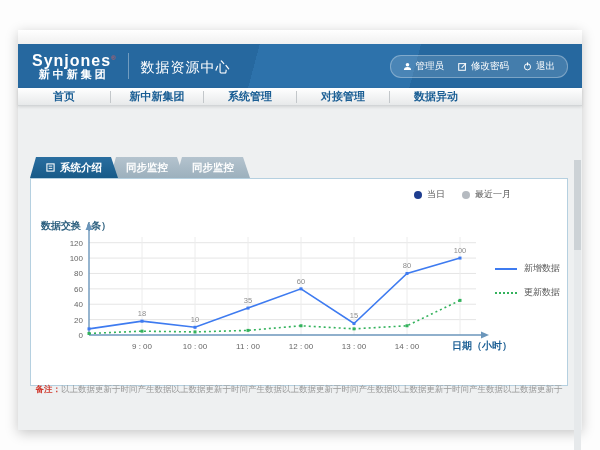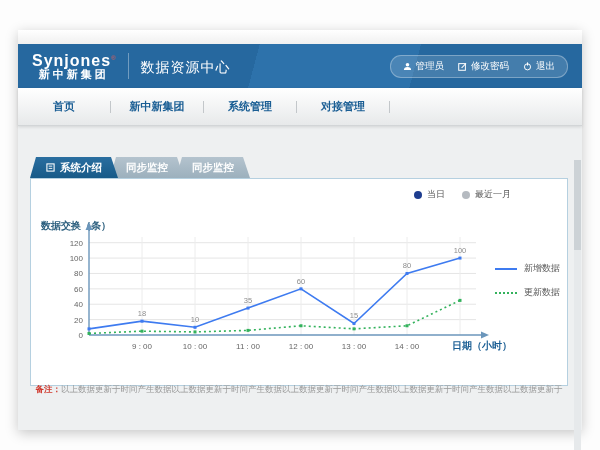--- a/index.html
+++ b/index.html
@@ -20,21 +20,21 @@
   .logo-cn { font-size:11px; font-weight:bold; letter-spacing:3px; margin-top:0; }
   .header-divider { width:1px; height:26px; background:rgba(255,255,255,0.35); margin:0 12px 0 0; }
   .app-title { font-size:14px; letter-spacing:1px; padding-top:4px; }
   .header-actions { margin-left:auto; display:flex; align-items:center; gap:14px;
     background:rgba(255,255,255,0.14); border:1px solid rgba(255,255,255,0.3);
     border-radius:11px; height:23px; padding:0 12px; }
   .header-action { display:flex; align-items:center; gap:4px; font-size:9.5px; color:#fff; cursor:pointer; }
   .header-action svg { display:block; }
 
   
-  .nav-bar { height:38px; background:linear-gradient(#ffffff,#e7e9ea);
+  .nav-bar { height:18px; background:linear-gradient(#ffffff,#e7e9ea);
     border-bottom:1px solid #d2d5d7; box-shadow:0 1px 3px rgba(0,0,0,0.12);
     display:flex; align-items:center; position:relative; z-index:3; }
   .nav-item { width:92px; text-align:center; font-size:11px; font-weight:bold;
     color:#1a5e94; cursor:pointer; }
   .nav-sep { width:1px; height:12px; background:#c3c7ca; }
 
   
   .content { position:absolute; left:0; top:84px; right:0; bottom:0; background:#eef0f1; }
 
   .tabs-row { position:absolute; left:12px; top:43px; display:flex; z-index:2; }
@@ -121,20 +121,21 @@
 
   <div class="nav-bar">
     <div class="nav-item">首页</div>
     <div class="nav-sep"></div>
     <div class="nav-item">新中新集团</div>
     <div class="nav-sep"></div>
     <div class="nav-item">系统管理</div>
     <div class="nav-sep"></div>
     <div class="nav-item">对接管理</div>
     <div class="nav-sep"></div>
+    <div class="nav-item">数据异动</div>
   </div>
 
   <div class="content">
 
     <div class="tabs-row">
       <div class="tab active">
         <span class="tab-icon">
           <svg width="9" height="9" viewBox="0 0 10 10">
               <rect x="1" y="1" width="8" height="8" fill="none" stroke="#fff" stroke-width="1.2"></rect>
               <line x1="3" y1="3.5" x2="7" y2="3.5" stroke="#fff" stroke-width="1"></line>

